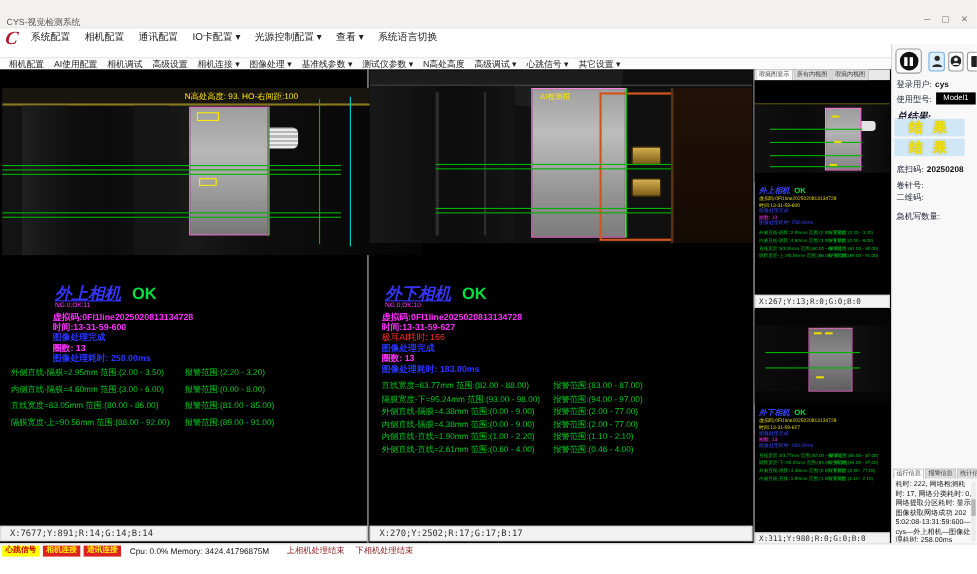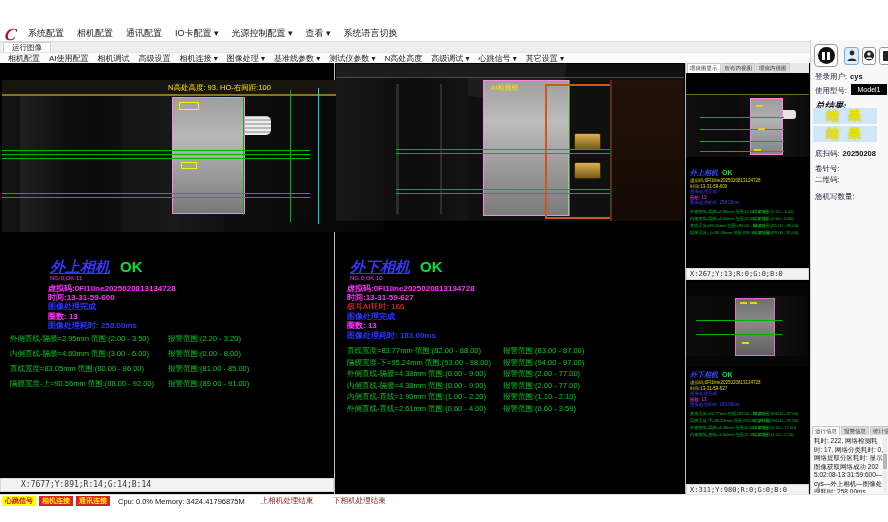--- a/index.html
+++ b/index.html
@@ -57,21 +57,21 @@
 .t-red{position:absolute;color:#ff3020;font-size:8px;font-weight:normal;white-space:nowrap}
 .t-tinymag{position:absolute;color:#ff30ff;font-size:6px;white-space:nowrap}
 .meas{position:absolute}
 .meas .row{position:relative;height:15px}
 .meas .name,.meas .alarm{position:absolute;top:0;color:#00cc20;font-size:7.5px;white-space:nowrap}
 .meas-left{left:10px;top:271px}
 .meas-left .alarm{left:158px}
 .meas-mid{left:347px;top:283px}
 .meas-mid .row{height:11.5px}
 .meas-mid .alarm{left:156px}
-.pstatus{position:absolute;top:415px;height:14px;background:#f2f2f2;border:1px solid #d8d8d8;font-family:"DejaVu Sans Mono",monospace;font-size:8px;color:#333;line-height:12px;padding-left:20px;white-space:nowrap;overflow:hidden}
+.pstatus{position:absolute;top:415px;height:14px;background:#f2f2f2;border:1px solid #d8d8d8;font-family:"DejaVu Sans Mono",monospace;font-size:8px;color:#333;line-height:12px;padding-left:8px;white-space:nowrap;overflow:hidden}
 
 
 .tt-tabs{position:absolute;left:686px;top:0;width:123px;height:10px;background:#e9e9e9;display:flex;gap:1px;padding-left:1px}
 .tab-item{font-size:5.5px;line-height:8px;padding:0 2px;background:#dcdcdc;color:#333;border:1px solid #c8c8c8;border-bottom:none;white-space:nowrap}
 .tab-item.sel{background:#fff}
 .tt-img{position:absolute;left:686px;top:10px;width:123px;height:93px;background:#000;overflow:hidden}
 .tt-band{position:absolute;left:0;top:22px;width:100%;height:62px;background:linear-gradient(90deg,#101010,#0a0a0a 40%,#171717 70%,#0a0a0a)}
 .tt-yline{position:absolute;left:0;top:21px;width:100%;height:1px;background:#7a6a1a}
 .tt-cell{position:absolute;left:64px;top:25px;width:33px;height:57px;background:linear-gradient(180deg,#9c9c9c,#b2b2b2 40%,#848484);border:1px solid #ff85e0}
 .tt-conn{position:absolute;left:97px;top:37px;width:13px;height:9px;background:#e4e4e4;border-radius:0 3px 3px 0}
@@ -117,36 +117,41 @@
 .badge{padding:0 3px;height:10px;line-height:10px;font-size:7px;font-weight:bold}
 .cpu{color:#111;margin-left:4px}
 .sb-msg{color:#8b2020;margin-left:12px}
 svg{display:block}
 </style>
 </head>
 <body>
 
 <div class="app">
 
+  <div class="titlebar">
+    <span class="title-text">CYS-视觉检测系统</span>
+    <span class="win-controls">
+      <span>─</span>
+      <span>▢</span>
+      <span>✕</span>
+    </span>
+  </div>
 
   <span class="logo">C</span>
   <div class="menubar">
 
   <span class="menu-item">系统配置</span>
       <span class="menu-item">相机配置</span>
       <span class="menu-item">通讯配置</span>
       <span class="menu-item">IO卡配置 ▾</span>
       <span class="menu-item">光源控制配置 ▾</span>
       <span class="menu-item">查看 ▾</span>
       <span class="menu-item">系统语言切换</span>
     </div>
 
-  <div class="tabstrip">
-    <span class="tab-active">运行图像</span>
-  </div>
 
   <div class="toolbar">
 
   <span class="tool-item">相机配置</span>
       <span class="tool-item">AI使用配置</span>
       <span class="tool-item">相机调试</span>
       <span class="tool-item">高级设置</span>
       <span class="tool-item">相机连接 ▾</span>
       <span class="tool-item">图像处理 ▾</span>
       <span class="tool-item">基准线参数 ▾</span>
@@ -259,23 +264,24 @@
         <div class="row">
           <span class="name">内侧直线-隔膜=4.38mm 范围:(0.00 - 9.00)</span>
           <span class="alarm">报警范围:(2.00 - 77.00)</span>
         </div>
         <div class="row">
           <span class="name">内侧直线-直线=1.90mm 范围:(1.00 - 2.20)</span>
           <span class="alarm">报警范围:(1.10 - 2.10)</span>
         </div>
         <div class="row">
           <span class="name">外侧直线-直线=2.61mm 范围:(0.60 - 4.00)</span>
-          <span class="alarm">报警范围:(0.60 - 3.59)</span>
-        </div>
-      </div>
+          <span class="alarm">报警范围:(0.46 - 4.00)</span>
+        </div>
+      </div>
+    <div class="pstatus" style="left:336px;width:348px">X:270;Y:2502;R:17;G:17;B:17</div>
 
     <div class="tt-tabs">
 
     <span class="tab-item sel">瑕疵图显示</span>
         <span class="tab-item">所有内视图</span>
         <span class="tab-item">瑕疵内视图</span>
       </div>
     <div class="tt-img">
       <div class="tt-yline"></div>
       <div class="tt-band"></div>
@@ -421,16 +427,16 @@
 
   <div class="statusbar">
     <span style="display:flex;gap:3px">
 
     <span class="badge" style="background: rgb(255, 255, 0); color: rgb(204, 0, 0);">心跳信号</span>
         <span class="badge" style="background: rgb(221, 34, 34); color: rgb(255, 238, 0);">相机连接</span>
         <span class="badge" style="background: rgb(221, 34, 34); color: rgb(255, 238, 0);">通讯连接</span>
       </span>
     <span class="cpu">Cpu: 0.0% Memory: 3424.41796875M</span>
     <span class="sb-msg">上相机处理结束</span>
-    <span class="sb-msg" style="margin-left:16px">下相机处理结束</span>
+    <span class="sb-msg" style="margin-left:6px">下相机处理结束</span>
   </div>
 
 </div>
 
 </body></html>

